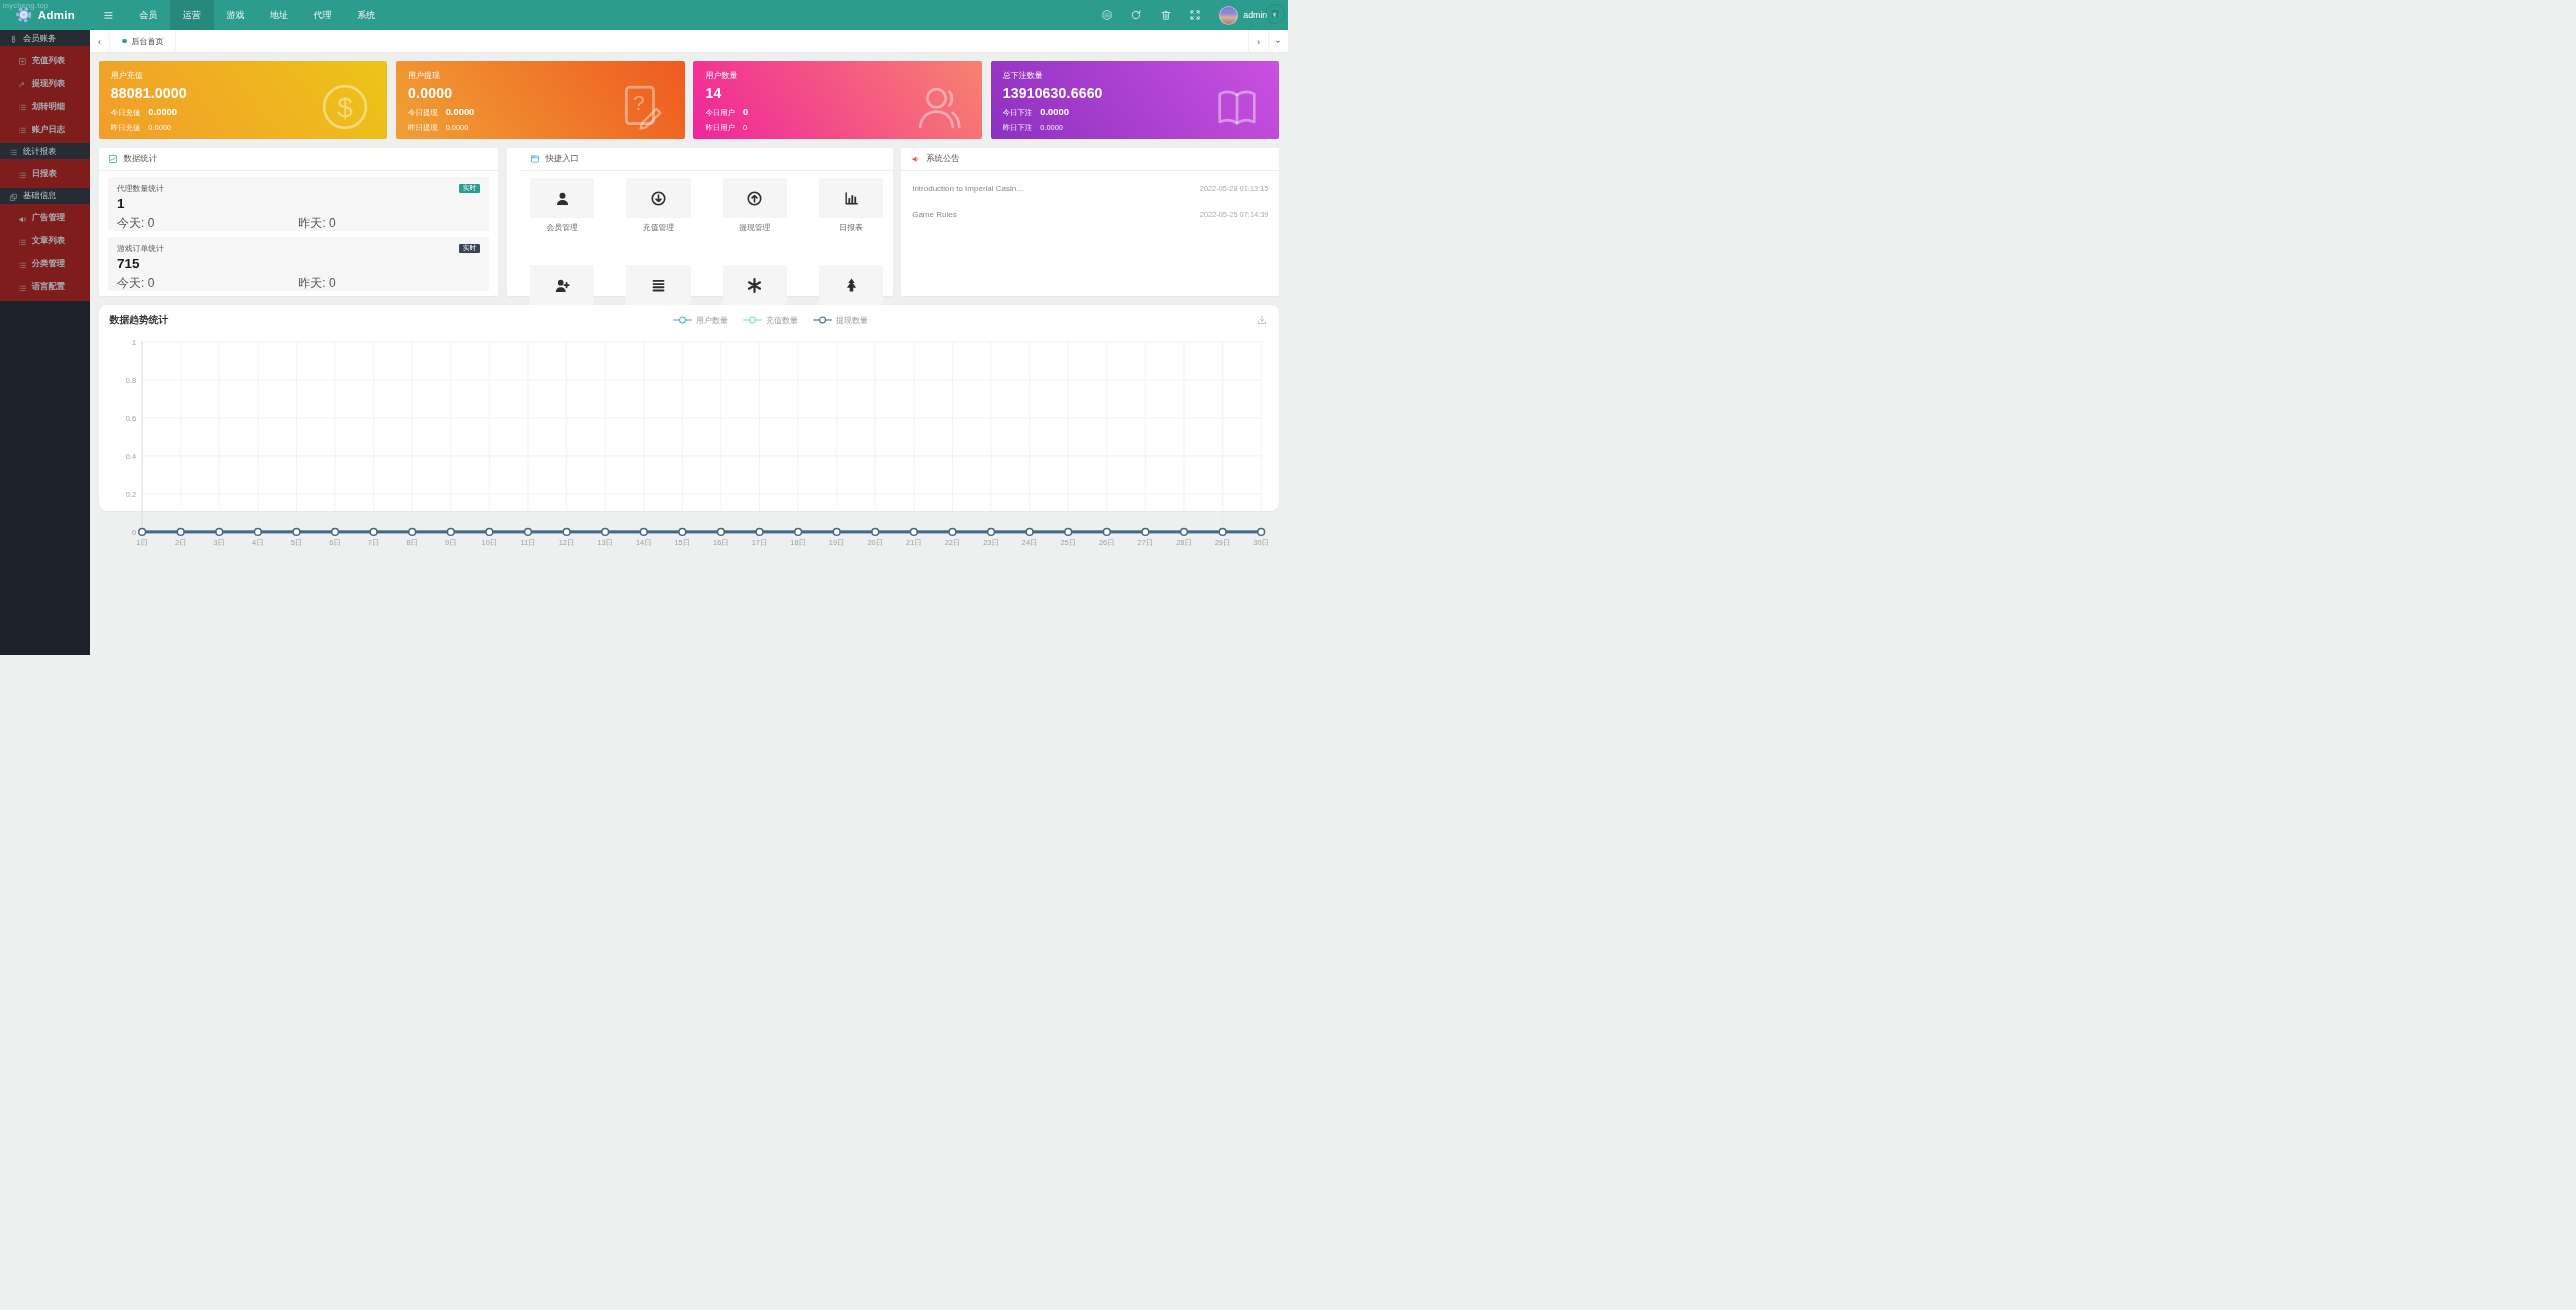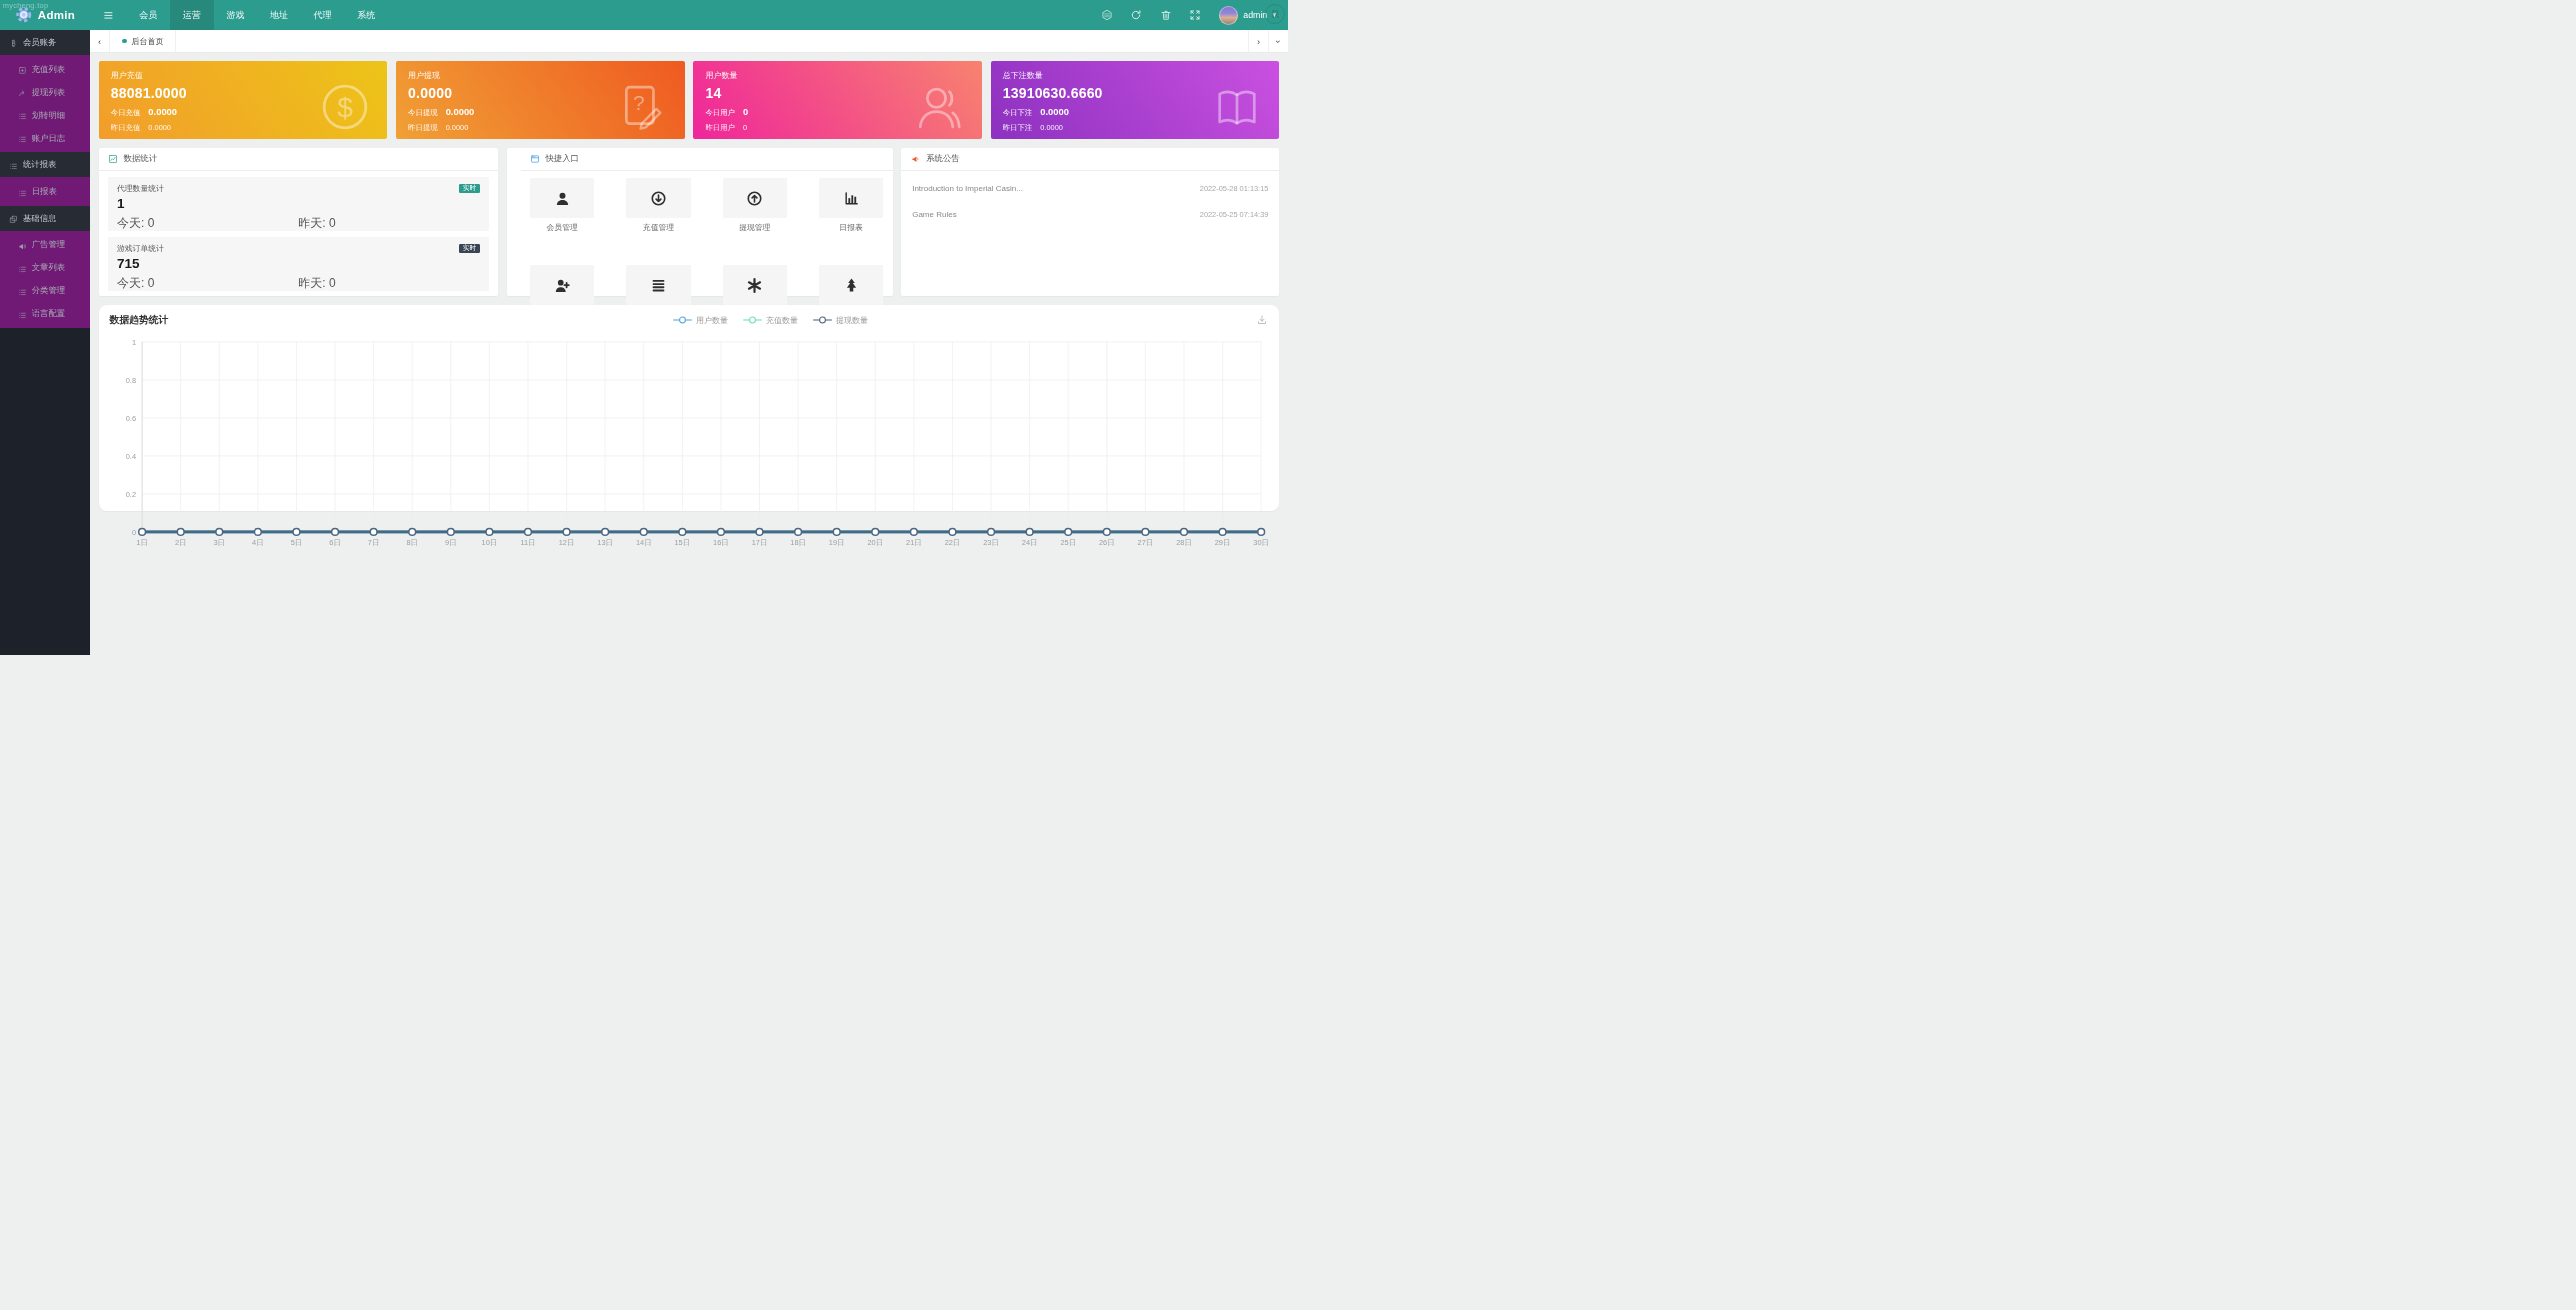--- a/index.html
+++ b/index.html
@@ -26,22 +26,22 @@
   .tabbar { position:absolute; left:90px; top:30px; width:1198px; height:23px; background:#fff; display:flex; align-items:stretch; border-bottom:0.7px solid #eaeaea; z-index:20; }
   .tab-nav-btn { width:20px; display:flex; align-items:center; justify-content:center; font-size:9.4px; color:#444; cursor:pointer; border-right:0.7px solid #f0f0f0; }
   .tab-nav-btn.right { border-right:none; border-left:0.7px solid #f0f0f0; }
   .tab-spacer { flex:1; }
   .tab { display:flex; align-items:center; gap:4.7px; padding:0 12px; font-size:8px; color:#444; border-right:0.7px solid #f0f0f0; cursor:pointer; background:#fff; }
   .tab-dot { width:4.7px; height:4.7px; border-radius:50%; background:#2b9c8e; }
   .rot90 { display:inline-block; transform:rotate(90deg); }
 
   
   .sidebar { position:absolute; left:0; top:30px; width:90px; height:625px; background:#1d212a; overflow:hidden; }
-  .sb-group-header { height:25px; display:flex; align-items:center; gap:5.4px; padding-left:8.8px; background:#262b34; color:#c7cbd2; font-size:8.4px; cursor:pointer; }
-  .sb-children { background:#701a75; padding:2.7px 0; }
+  .sb-group-header { height:16px; display:flex; align-items:center; gap:5.4px; padding-left:8.8px; background:#262b34; color:#c7cbd2; font-size:8.4px; cursor:pointer; }
+  .sb-children { background:#7f1d1d; padding:2.7px 0;font-weight:bold; }
   .sb-child { height:23px; display:flex; align-items:center; gap:5.4px; padding-left:17.5px; color:#a9aeb7; font-size:8.4px; cursor:pointer; }
   .sb-ico { width:8.8px; height:8.8px; color:#9aa0ab; flex:0 0 auto; }
 
   
   .content { position:absolute; left:90px; top:53px; width:1198px; height:602px; background:#eef0f0; padding:8px 8.8px; overflow:hidden; }
 
   
   .stat-row { display:flex; gap:8.8px; }
   .stat-card { flex:1; height:78px; border-radius:2px; color:#fff; padding:9.4px 12px; position:relative; overflow:hidden; cursor:pointer; }
   .stat-title { font-size:8px; opacity:.95; }

